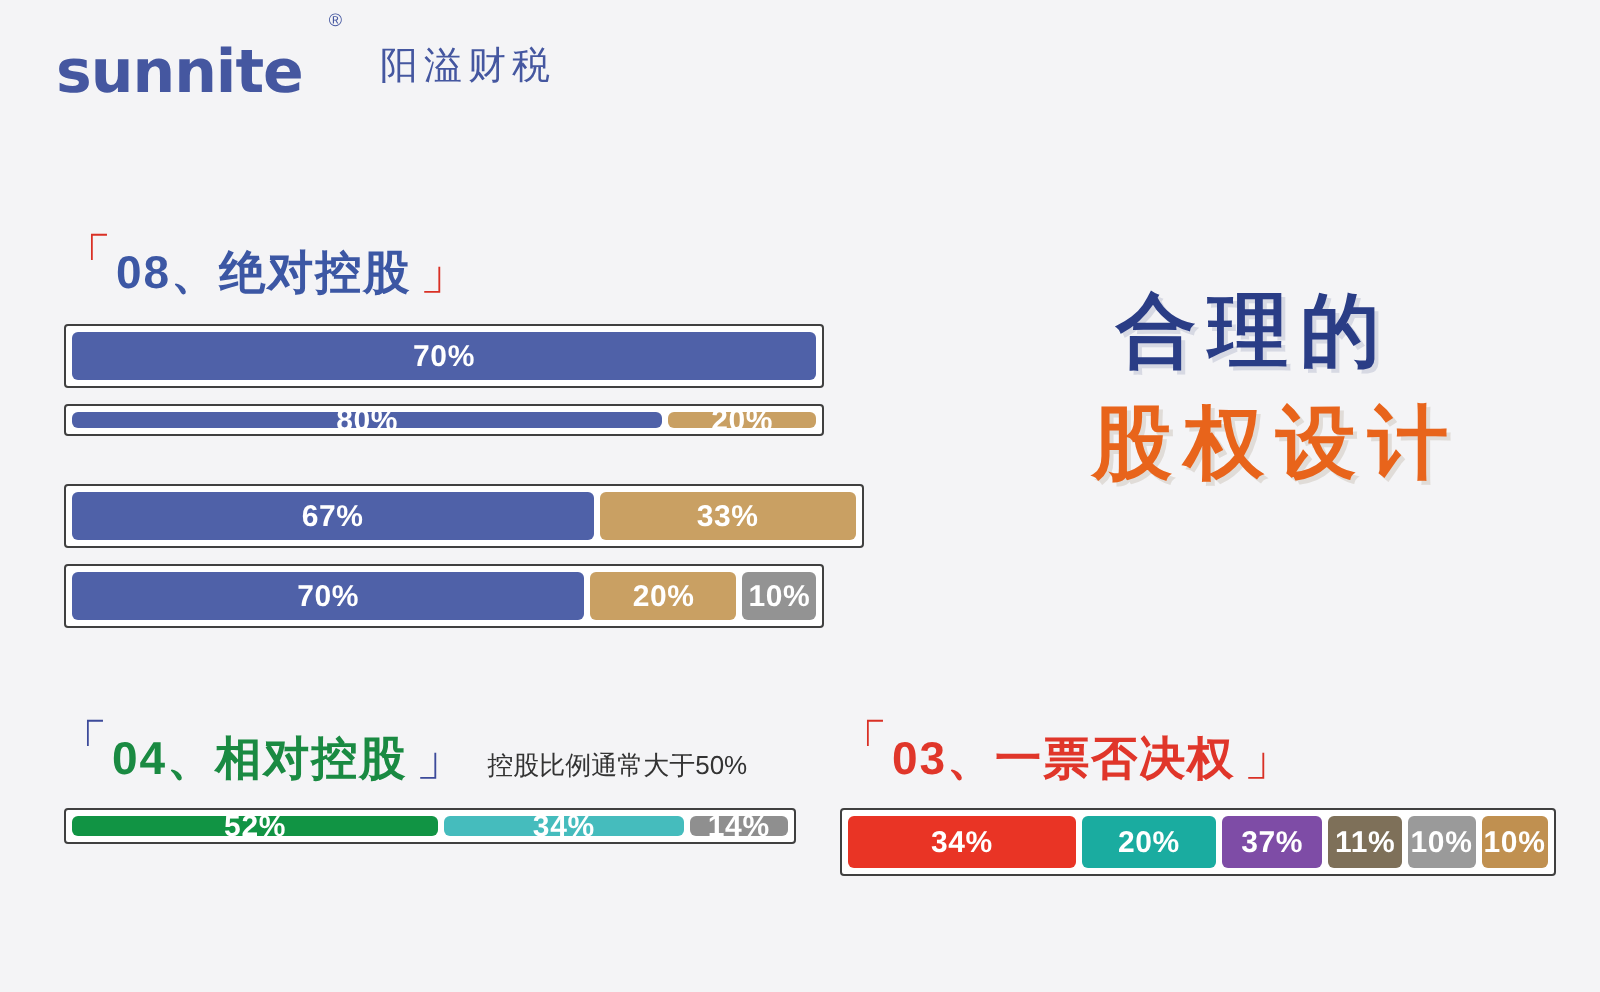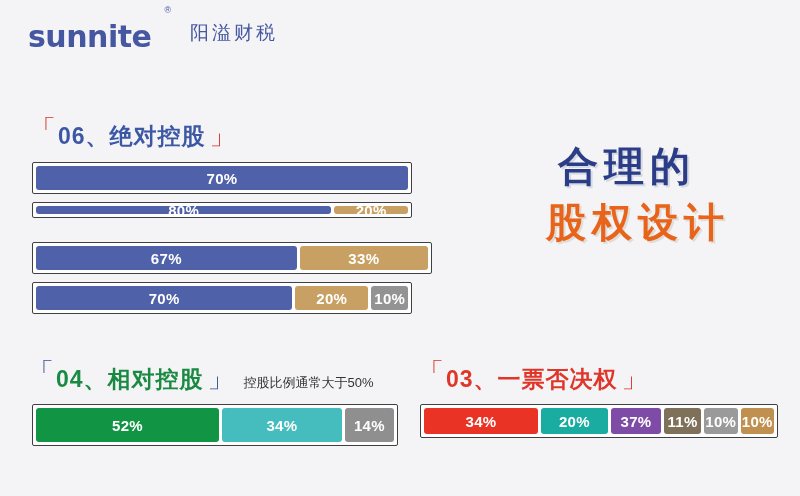--- a/index.html
+++ b/index.html
@@ -136,41 +136,41 @@
   }
   .seg:last-child { margin-right: 0; }
 
   
   #bar-g1-1 { left: 32px; top: 162px; width: 380px; height: 32px; }
   #bar-g1-2 { left: 32px; top: 202px; width: 380px; height: 16px; }
   #bar-g1-3 { left: 32px; top: 242px; width: 400px; height: 32px; }
   #bar-g1-4 { left: 32px; top: 282px; width: 380px; height: 32px; }
 
   
-  #bar-g2-1 { left: 32px; top: 404px; width: 366px; height: 42px; }
+  #bar-g2-1 { left: 32px; top: 404px; width: 366px; height: 18px; }
   
   #bar-g3-1 { left: 420px; top: 404px; width: 358px; height: 34px; }
 </style>
 </head>
 <body style="background: rgb(244, 244, 246);">
 
 <div id="logo">
   <span class="word">sunnite</span>
   <span class="reg">®</span>
   <span class="cn">阳溢财税</span>
 </div>
 
 <div id="big-title">
   <div class="line1" style="color: rgb(42, 61, 134);">合理的</div>
   <div class="line2" style="color: rgb(232, 100, 27);">股权设计</div>
 </div>
 
 <div class="section-head" id="head-01">
   <span class="brk brk-l">「</span>
-  <span class="sec-title" style="color: rgb(60, 87, 164);">06、绝对控股</span>
+  <span class="sec-title" style="color: rgb(60, 87, 164);">08、绝对控股</span>
   <span class="brk brk-r">」</span>
 </div>
 
 <div class="bar-outer" id="bar-g1-1">
   <div class="seg" style="background: rgb(79, 97, 168); flex: 70 0 0px;">70%</div>
 </div>
 <div class="bar-outer" id="bar-g1-2">
   <div class="seg" style="background: rgb(79, 97, 168); flex: 80 0 0px;">80%</div>
   <div class="seg" style="background: rgb(201, 160, 99); flex: 20 0 0px;">20%</div>
 </div>

